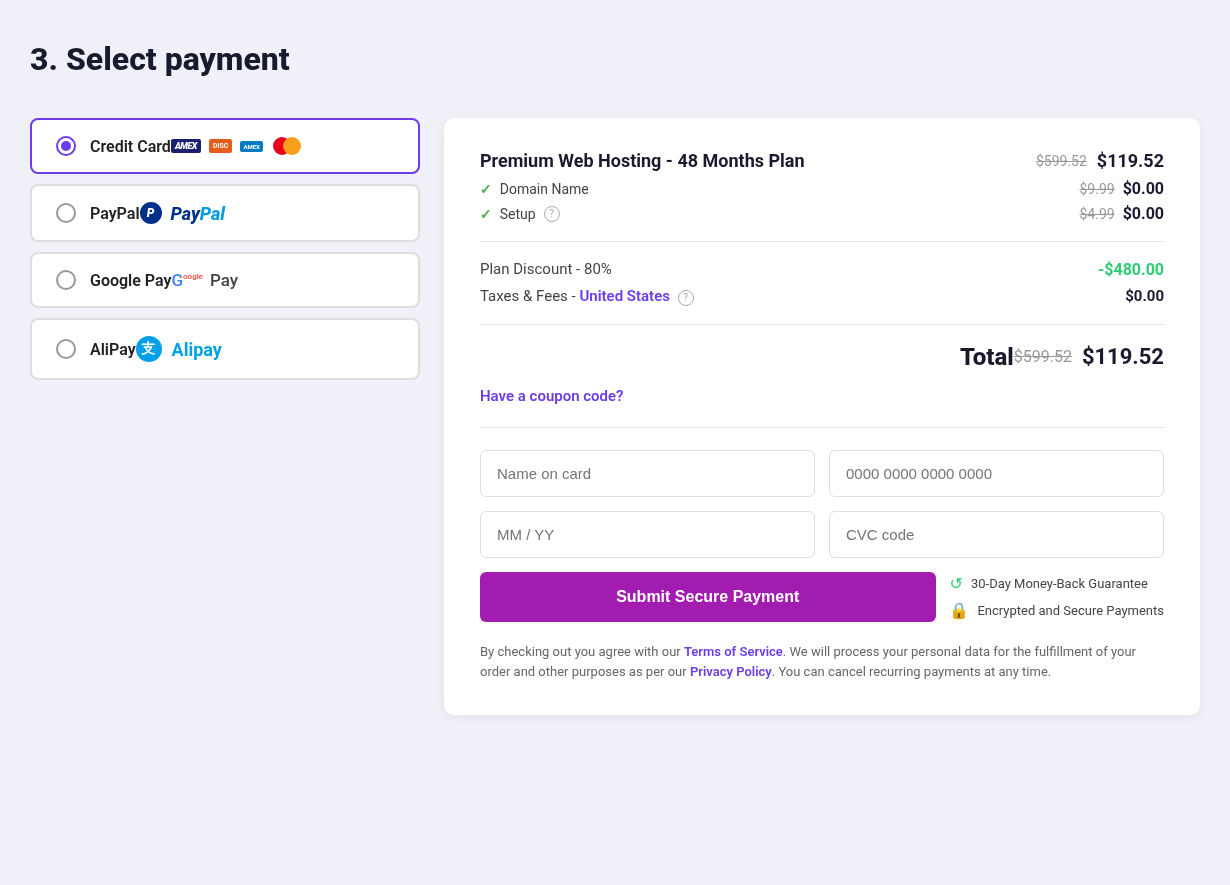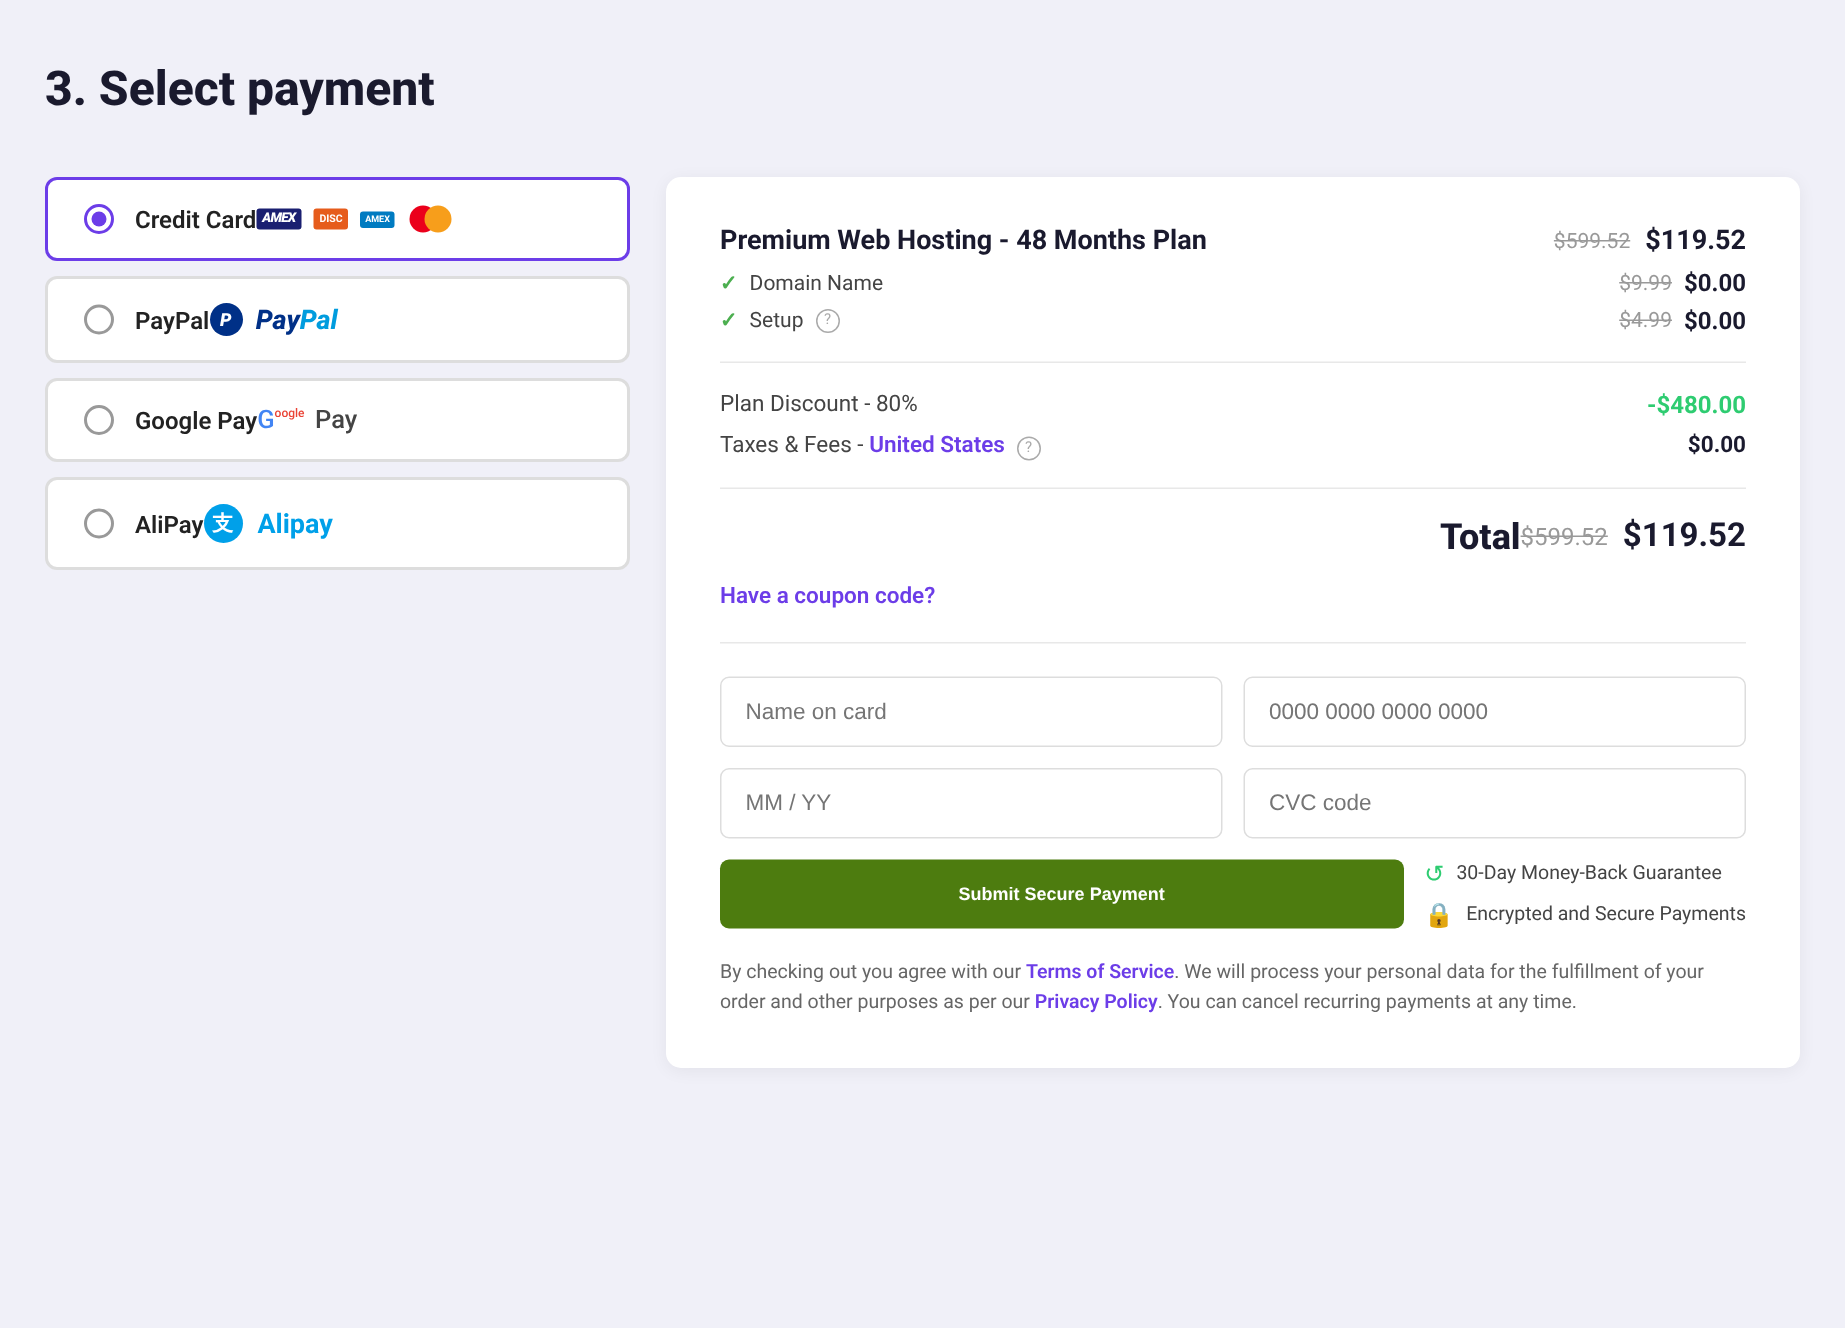--- a/index.html
+++ b/index.html
@@ -321,26 +321,26 @@
       flex: 1;
       border: 1.5px solid #ddd;
       border-radius: 6px;
       padding: 14px 16px;
       font-size: 15px;
       color: #999;
       outline: none;
       background: #fff;
     }
     .submit-btn {
-      background: #4d7c0f;
+      background: #a21caf;
       color: #fff;
       border: none;
       border-radius: 6px;
       padding: 16px 30px;
-      font-size: 12px;
+      font-size: 16px;
       font-weight: 700;
       cursor: pointer;
       flex: 1;
     }
     .security-badges {
       display: flex;
       flex-direction: column;
       justify-content: center;
       gap: 8px;
     }

